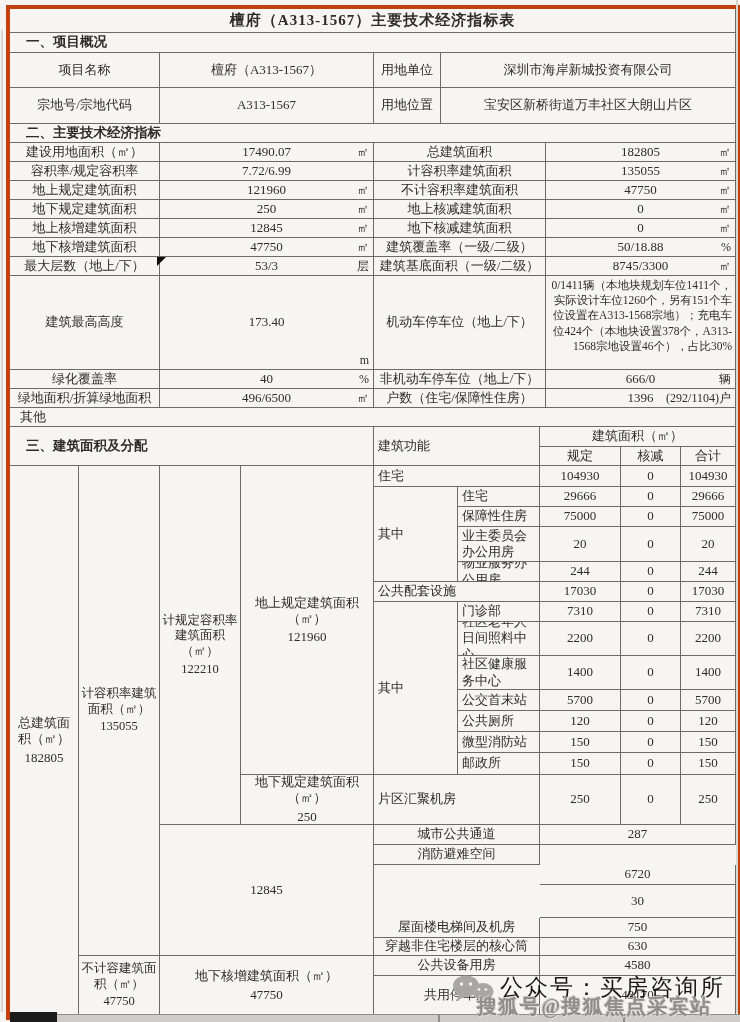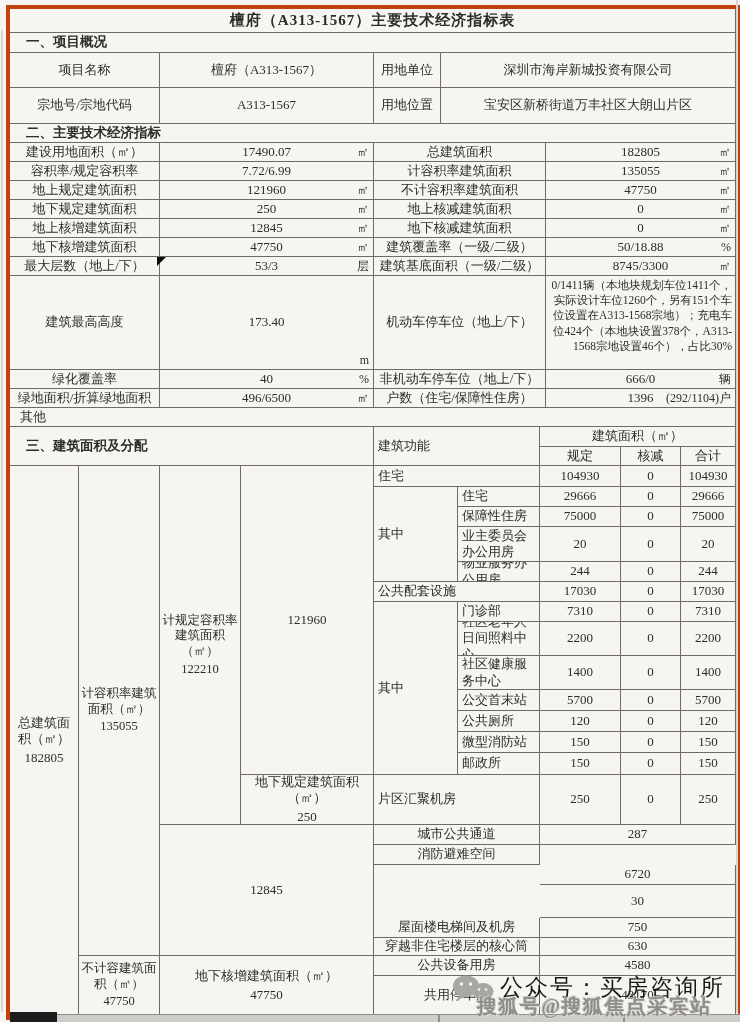--- a/index.html
+++ b/index.html
@@ -187,20 +187,21 @@
       </div>
       <div class="c stack" style="grid-area:23/2/25/3;font-size:12.5px">
         <span class="lab">不计容建筑面积（㎡）</span>
         <span class="num">47750</span>
       </div>
       <div class="c stack" style="grid-area:3/3/17/4;font-size:12.5px">
         <span class="lab">计规定容积率建筑面积（㎡）</span>
         <span class="num">122210</span>
       </div>
       <div class="c stack" style="grid-area:3/4/16/5">
+        <span class="lab">地上规定建筑面积（㎡）</span>
         <span class="num">121960</span>
       </div>
       <div class="c stack" style="grid-area:16/4/17/5">
         <span class="lab">地下规定建筑面积（㎡）</span>
         <span class="num">250</span>
       </div>
       <div class="c stack" style="grid-area:17/3/23/5">
         <span class="num">12845</span>
       </div>
       <div class="c stack" style="grid-area:23/3/25/5">

